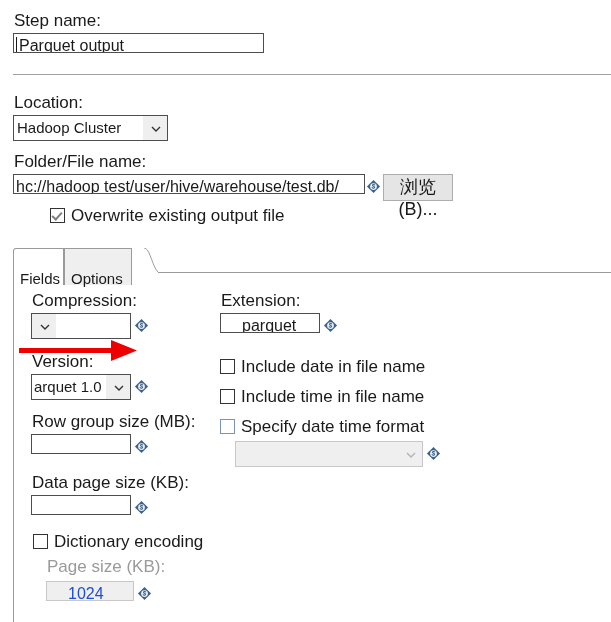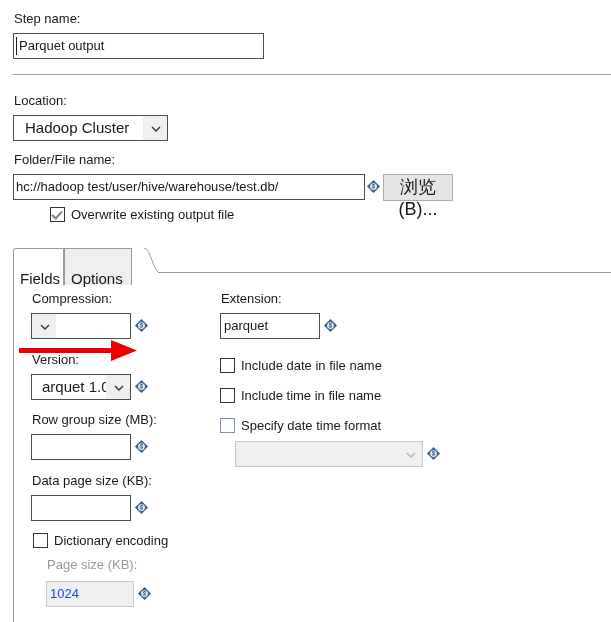--- a/index.html
+++ b/index.html
@@ -12,37 +12,37 @@
     background: #ffffff;
     font-family: "Liberation Sans", sans-serif;
     font-size: 15px;
     color: #1a1a1a;
     overflow: hidden;
     position: relative;
   }
 
   
   .label {
-    font-size: 13px;
+    font-size: 17px;
     color: #1a1a1a;
     line-height: 1;
     white-space: nowrap;
   }
   .label.disabled { color: #9a9a9a; }
 
   .textbox {
     box-sizing: border-box;
     border: 1px solid #4d4d4d;
     background: #ffffff;
-    height: 26px;
+    height: 20px;
     font-family: "Liberation Sans", sans-serif;
-    font-size: 13px;
+    font-size: 16px;
     color: #1a1a1a;
     line-height: 24px;
-    padding: 0 3px;
+    padding: 0 21px;
     overflow: hidden;
     white-space: nowrap;
     position: relative;
   }
   .textbox.caret::before {
     content: "";
     position: absolute;
     left: 2px;
     top: 3px;
     width: 1px;
@@ -68,21 +68,20 @@
     position: relative;
   }
   .combo .combo-text {
     flex: 1 1 auto;
     font-size: 15px;
     color: #1a1a1a;
     line-height: 24px;
     padding: 0 3px;
     white-space: nowrap;
     overflow: hidden;
-    margin-left: 8px;
   }
   .combo .combo-text.clip-left { padding-left: 2px; }
   .combo .combo-btn {
     flex: 0 0 auto;
     width: 24px;
     background: #efefef;
     display: flex;
     align-items: center;
     justify-content: center;
   }

